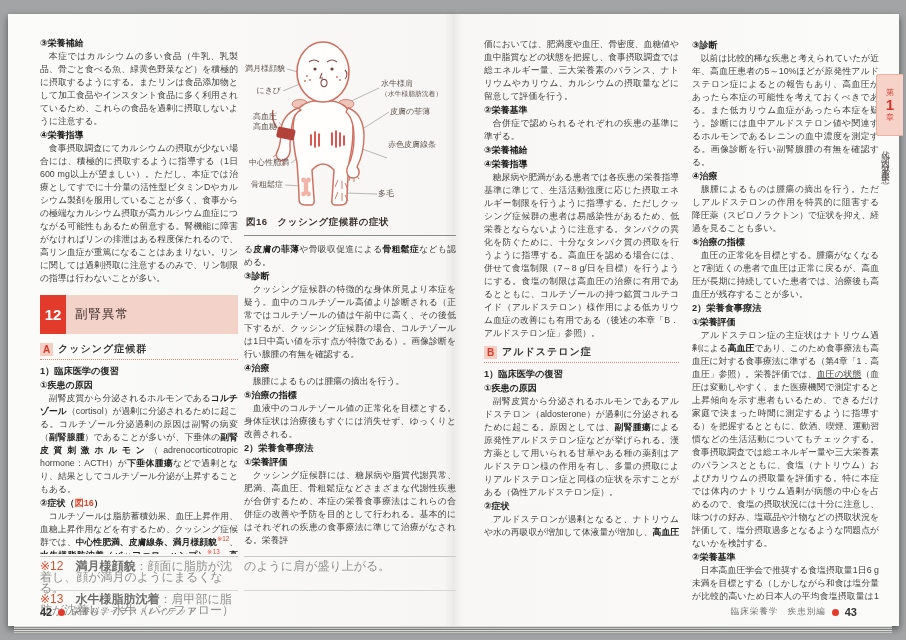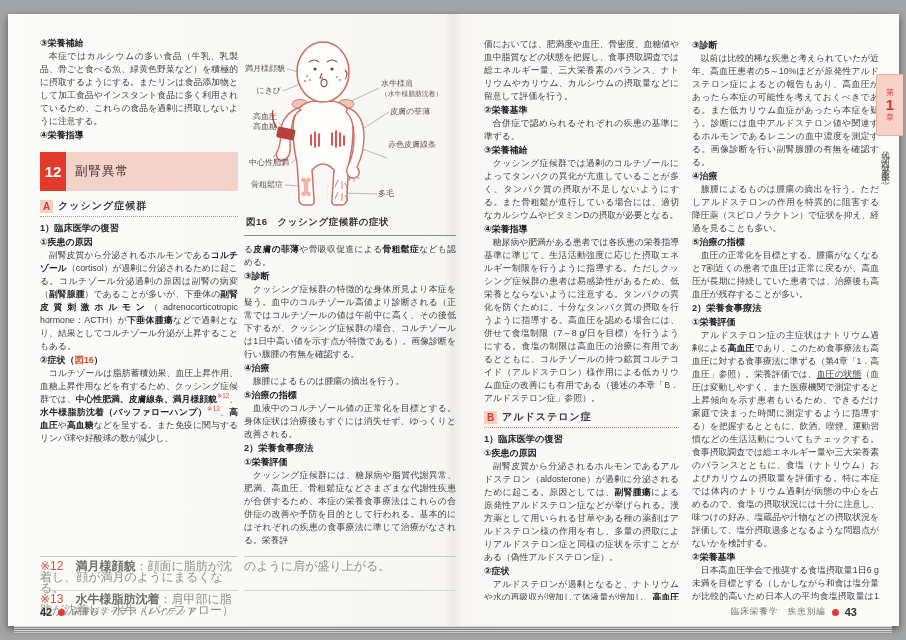--- a/index.html
+++ b/index.html
@@ -65,20 +65,21 @@
 </style>
 </head>
 <body>
 
 <div class="spread">
 
   <div id="col1" class="col">
       <div class="h4">③栄養補給</div>
       <div class="para"><span>本症ではカルシウムの多い食品（牛乳、乳製品、骨ごと食べる魚、緑黄色野菜など）を積極的に摂取するようにする。またリンは食品添加物として加工食品やインスタント食品に多く利用されているため、これらの食品を過剰に摂取しないように注意する。</span></div>
       <div class="h4">④栄養指導</div>
+      <div class="para"><span>食事摂取調査にてカルシウムの摂取が少ない場合には、積極的に摂取するように指導する（1日600 mg以上が望ましい）。ただし、本症では治療としてすでに十分量の活性型ビタミンDやカルシウム製剤を服用していることが多く、食事からの極端なカルシウム摂取が高カルシウム血症につながる可能性もあるため留意する。腎機能に障害がなければリンの排泄はある程度保たれるので、高リン血症が重篤になることはあまりない。リンに関しては過剰摂取に注意するのみで、リン制限の指導は行わないことが多い。</span></div>
       <div class="banner">
         <span class="banner-num">12</span>
         <span class="banner-title">副腎異常</span>
       </div>
       <div class="sub">
         <span class="sub-letter">A</span>
         <span class="sub-title">クッシング症候群</span>
       </div>
       <div class="h3">1）臨床医学の復習</div>
       <div class="h4">①疾患の原因</div>
@@ -195,21 +196,20 @@
       <div class="h3">2）栄養食事療法</div>
       <div class="h4">①栄養評価</div>
       <div class="para"><span>クッシング症候群には、糖尿病や脂質代謝異常、肥満、高血圧、骨粗鬆症などさまざまな代謝性疾患が合併するため、本症の栄養食事療法はこれらの合併症の改善や予防を目的として行われる。基本的にはそれぞれの疾患の食事療法に準じて治療がなされる。栄養評</span></div>
     </div>
 
   <div id="col3" class="col">
       <div class="para noindent"><span>価においては、肥満度や血圧、骨密度、血糖値や血中脂質などの状態を把握し、食事摂取調査では総エネルギー量、三大栄養素のバランス、ナトリウムやカリウム、カルシウムの摂取量などに留意して評価を行う。</span></div>
       <div class="h4">②栄養基準</div>
       <div class="para"><span>合併症で認められるそれぞれの疾患の基準に準ずる。</span></div>
       <div class="h4">③栄養補給</div>
-      <div class="para"><span>クッシング症候群では過剰のコルチゾールによってタンパクの異化が亢進していることが多く、タンパク質の摂取が不足しないようにする。また骨粗鬆が進行している場合には、適切なカルシウムやビタミンDの摂取が必要となる。</span></div>
       <div class="h4">④栄養指導</div>
       <div class="para"><span>糖尿病や肥満がある患者では各疾患の栄養指導基準に準じて、生活活動強度に応じた摂取エネルギー制限を行うように指導する。ただしクッシング症候群の患者は易感染性があるため、低栄養とならないように注意する。タンパクの異化を防ぐために、十分なタンパク質の摂取を行うように指導する。高血圧を認める場合には、併せて食塩制限（7～8 g/日を目標）を行うようにする。食塩の制限は高血圧の治療に有用であるとともに、コルチゾールの持つ鉱質コルチコイド（アルドステロン）様作用による低カリウム血症の改善にも有用である（後述の本章「B．アルドステロン症」参照）。</span></div>
       <div class="sub">
         <span class="sub-letter">B</span>
         <span class="sub-title">アルドステロン症</span>
       </div>
       <div class="h3">1）臨床医学の復習</div>
       <div class="h4">①疾患の原因</div>
       <div class="para"><span>副腎皮質から分泌されるホルモンであるアルドステロン（aldosterone）が過剰に分泌されるために起こる。原因としては、</span><span class="b">副腎腫瘍</span><span>による原発性アルドステロン症などが挙げられる。漢方薬として用いられる甘草やある種の薬剤はアルドステロン様の作用を有し、多量の摂取によりアルドステロン症と同様の症状を示すことがある（偽性アルドステロン症）。</span></div>
       <div class="h4">②症状</div>

